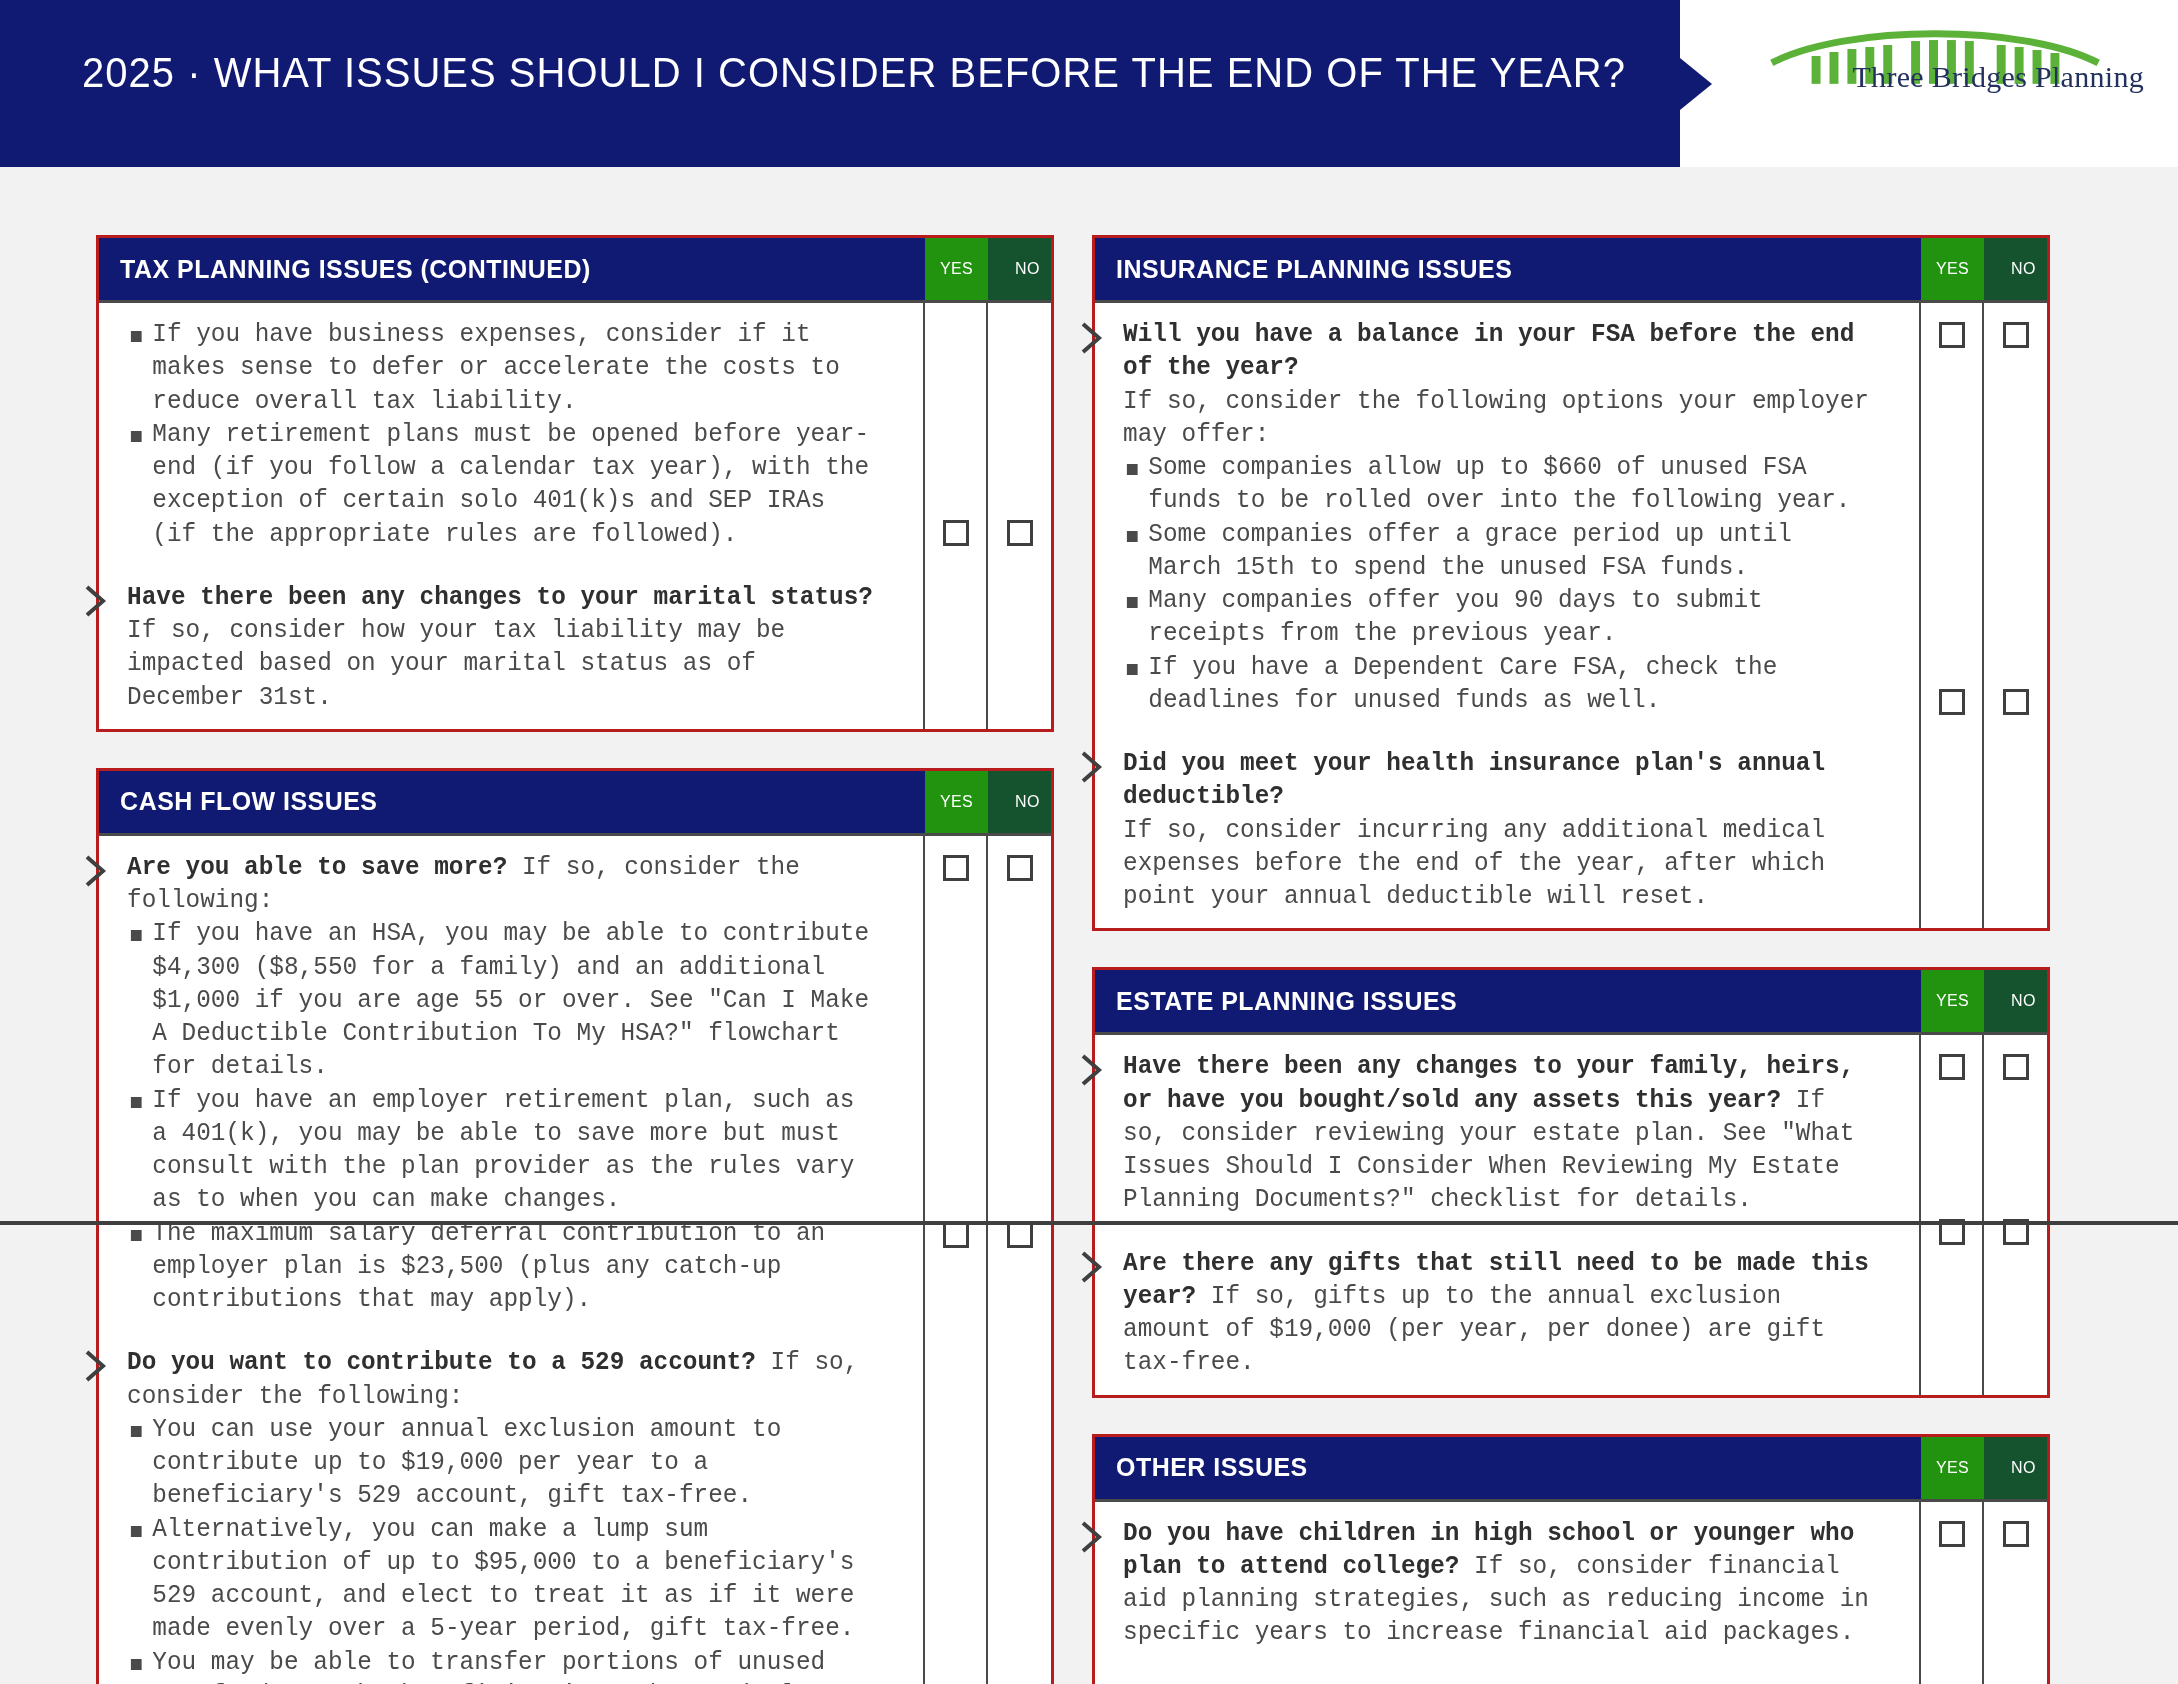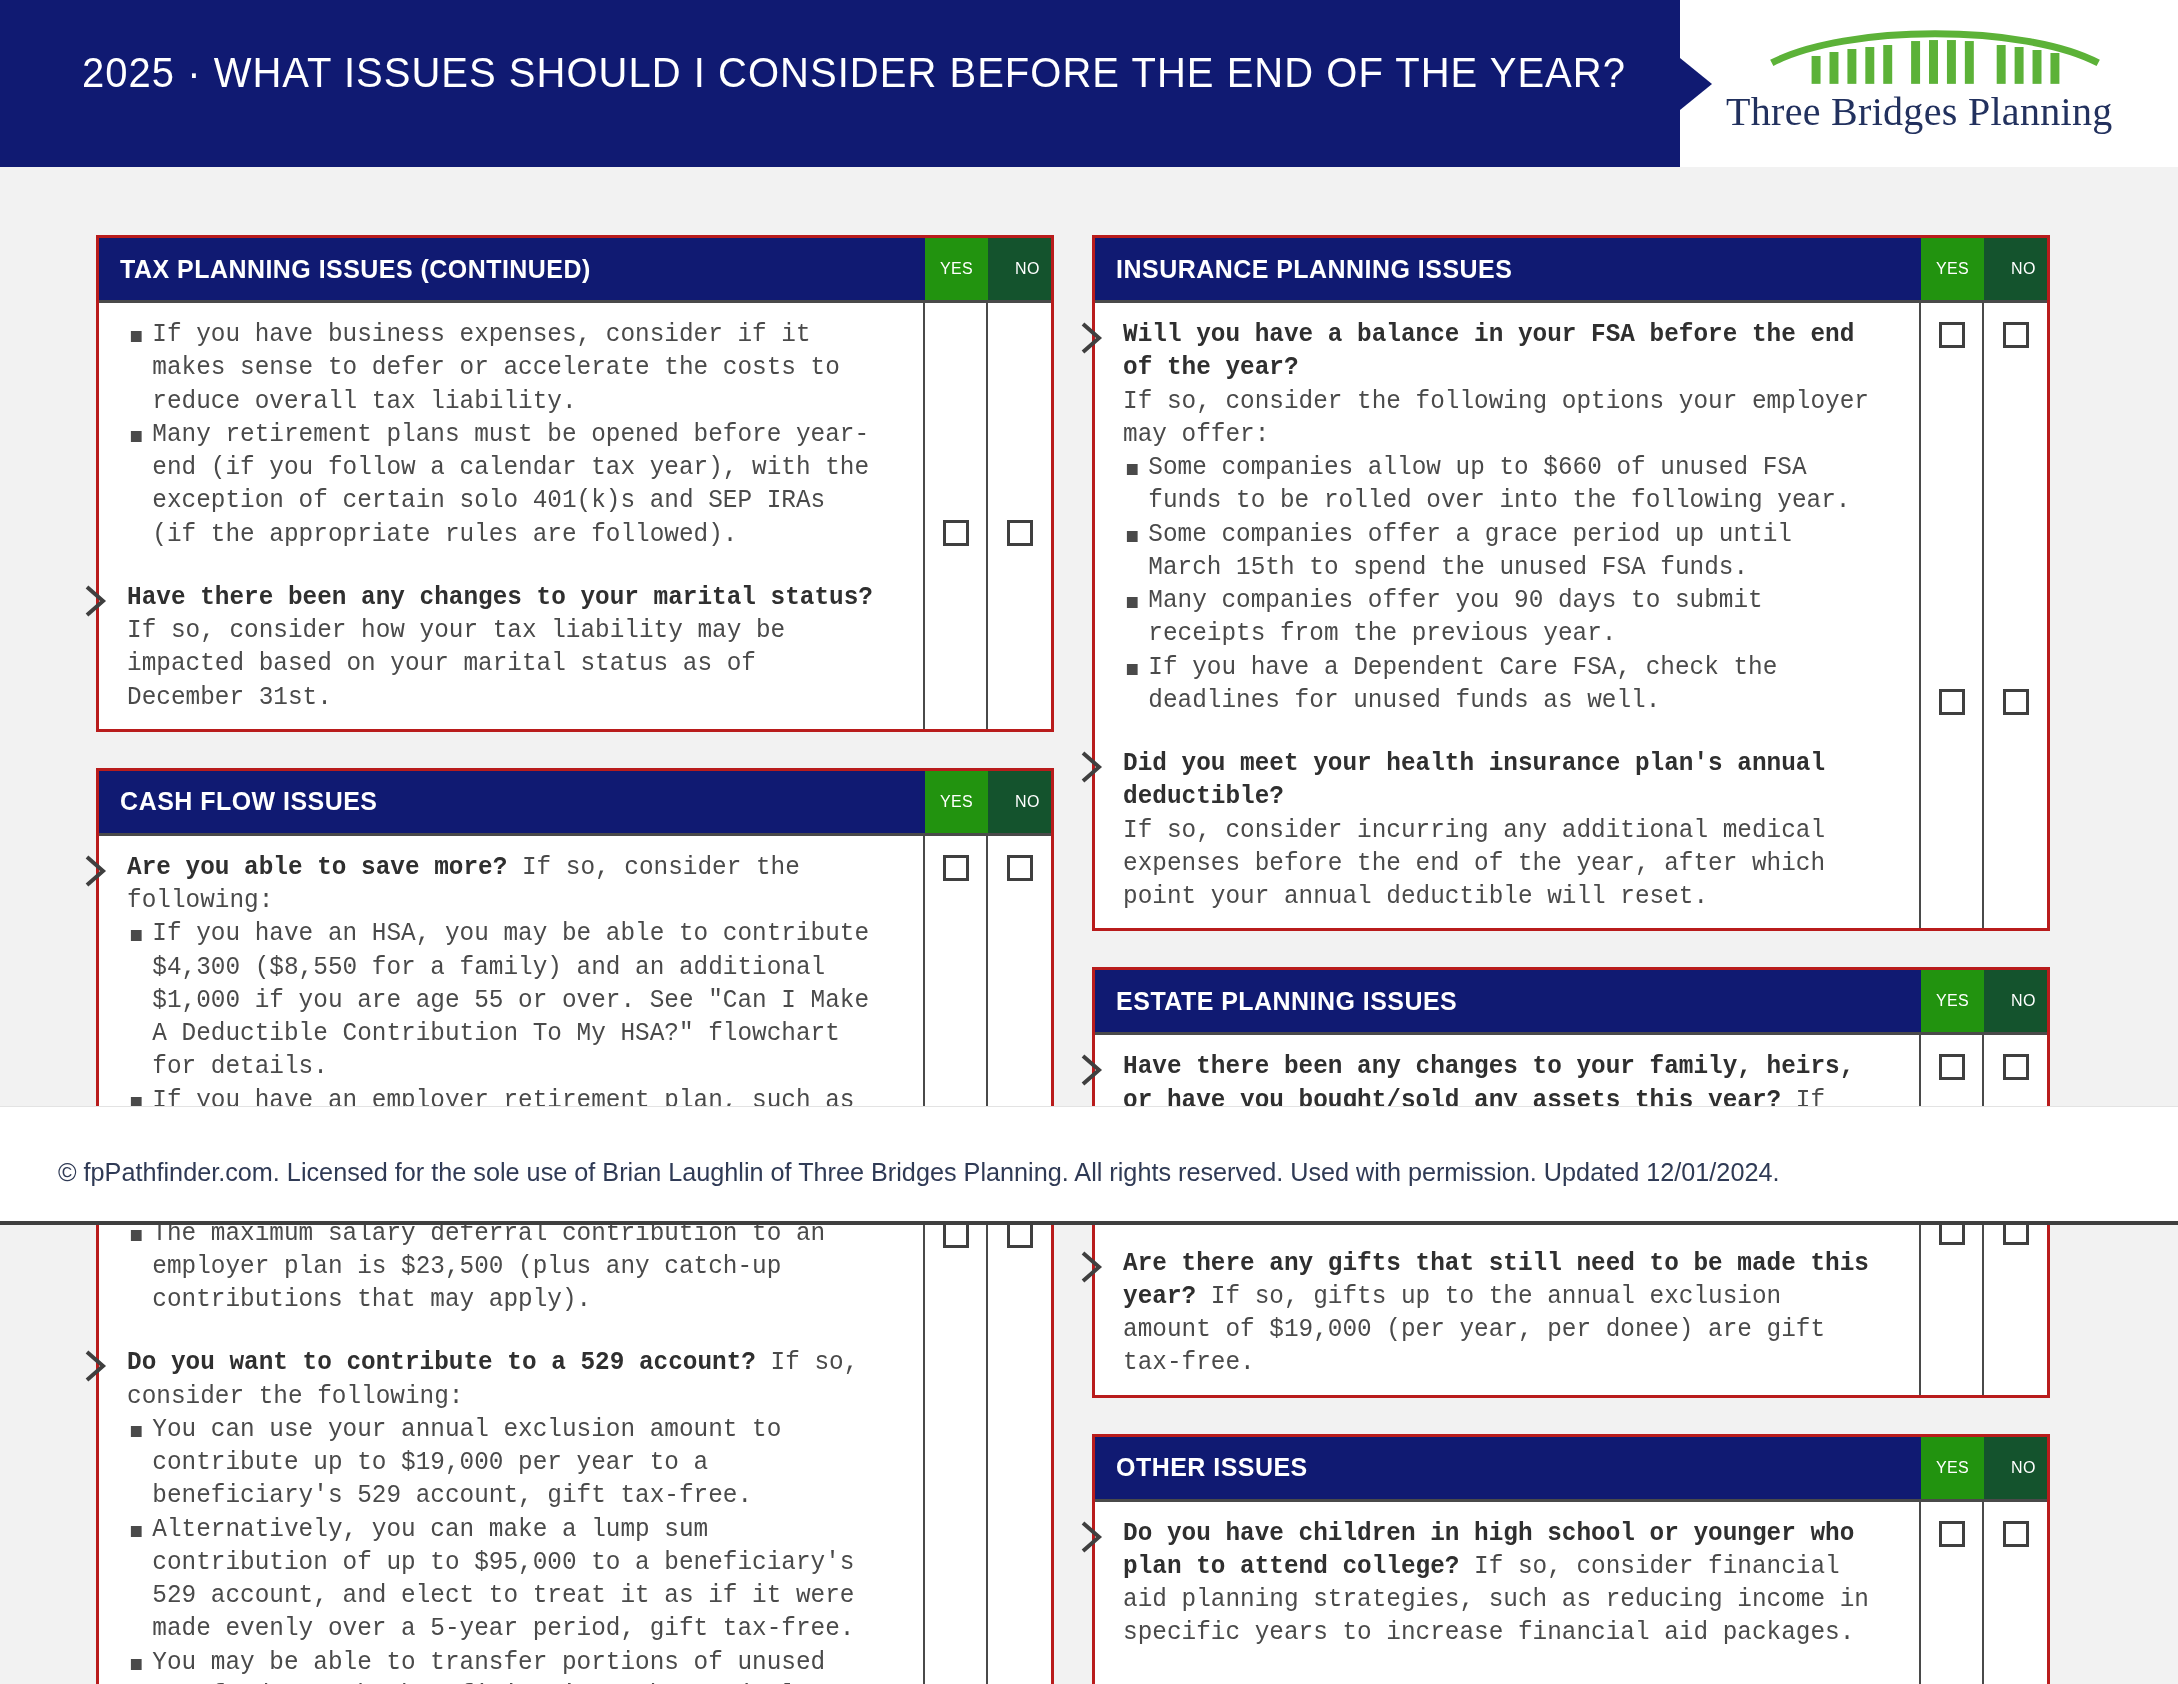--- a/index.html
+++ b/index.html
@@ -56,26 +56,26 @@
   .logo {
     position: absolute;
     top: 16px;
     left: 1726px;
     width: 418px;
     height: 119px;
   }
   .logo svg { display: block; }
   .logo-text {
     position: absolute;
-    left: 0; top: 72px;
+    left: 0; top: 44px;
     width: 418px;
-    text-align: left;
+    text-align: right;
     color: #22315e;
     font-family: "Liberation Serif", serif;
-    font-size: 40px;
+    font-size: 30px;
     letter-spacing: 0.3px;
   }
 
   
   .col-left {
     position: absolute;
     top: 235px;
     left: 96px;
     width: 958px;
   }
@@ -444,19 +444,16 @@
             <div class="cbox" style="top: 184px;"></div>
           </div>
           <div class="col-no">
             <div class="cbox" style="top: 19px;"></div>
             <div class="cbox" style="top: 184px;"></div>
           </div>
         </div>
       </div>
     </div>
 
-  <div class="footer">
-    <div class="footer-text">© fpPathfinder.com. Licensed for the sole use of Brian Laughlin of Three Bridges Planning. All rights reserved. Used with permission. Updated 12/01/2024.</div>
-  </div>
   <div class="page-border-bottom"></div>
 
 </div>
 
 
 </body></html>

